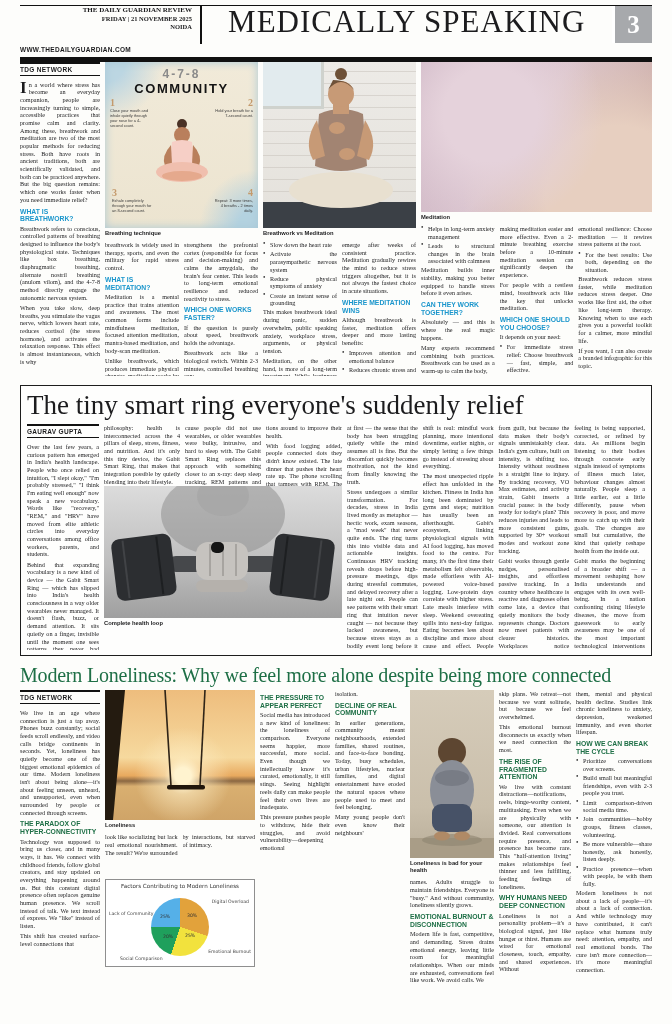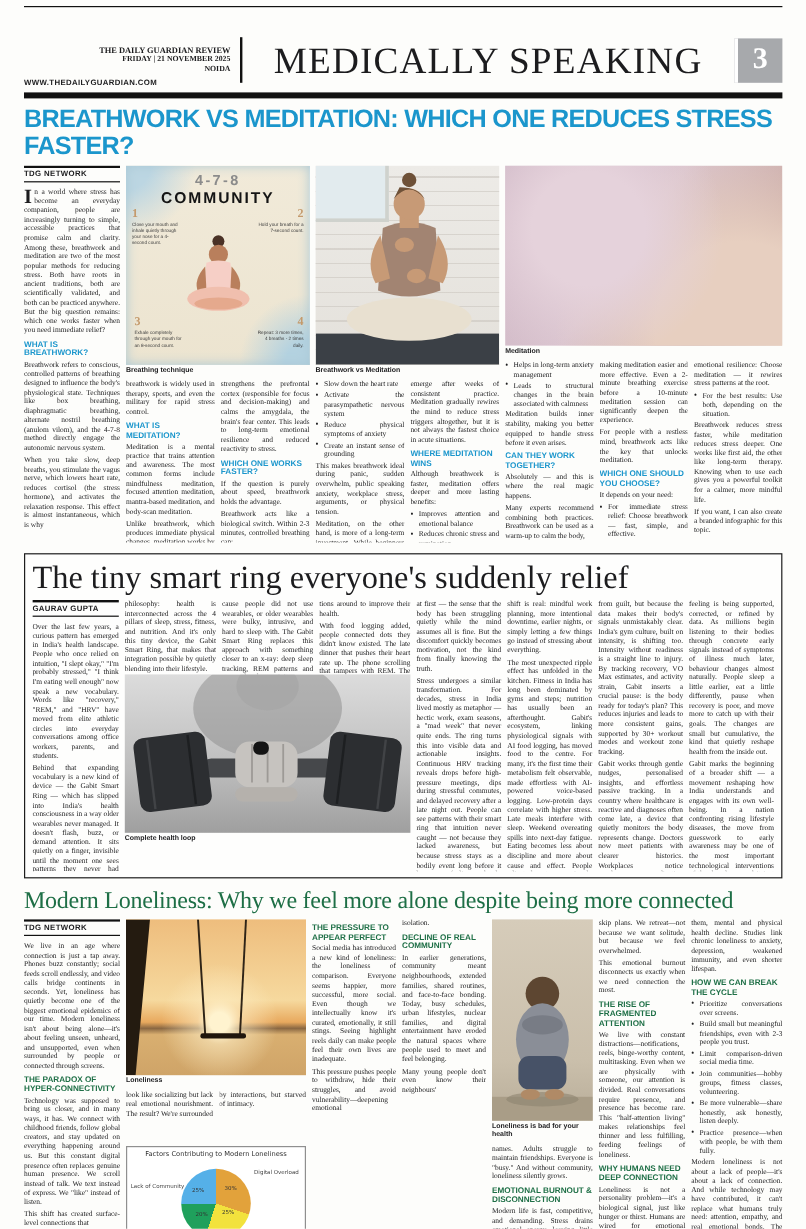--- a/index.html
+++ b/index.html
@@ -2,21 +2,21 @@
 <html><head>
 <meta charset="utf-8">
 <style>
   html,body{margin:0;padding:0;}
   body{width:672px;height:1024px;background:#fdfdfb;overflow:hidden;
        font-family:"Liberation Serif",serif;color:#1c1c1e;}
   .page{position:relative;width:672px;height:1024px;padding:0 20px;box-sizing:border-box;}
 
   
   .top-rule{border-top:1.5px solid #111;margin-top:5px;}
-  .hdr{display:flex;align-items:center;height:48px;position:relative;margin-top:20px;}
+  .hdr{display:flex;height:48px;position:relative;}
   .site-url{position:absolute;left:0;bottom:1px;font:bold 6.5px "Liberation Sans",sans-serif;letter-spacing:.3px;}
   .masthead{width:172px;text-align:right;font-family:"Liberation Serif",serif;line-height:1.25;padding-right:8px;}
   .mh1{font-weight:bold;font-size:7px;}
   .mh2{font-weight:bold;font-size:6.5px;}
   .mh3{font-weight:bold;font-size:6.5px;}
   .vline{width:1.5px;height:38px;background:#111;}
   .section-title{flex:1;text-align:center;font:400 31px/1 "Liberation Serif",serif;letter-spacing:1px;}
   .pagebox{width:37px;height:37px;background:#a7a9ac;color:#fff;display:flex;align-items:center;justify-content:center;
            font:bold 25px "Liberation Serif",serif;border-left:3px solid #fff;}
   .thick-bar{height:4.5px;background:#111;margin-top:3px;}
@@ -126,21 +126,20 @@
       <div class="mh2">FRIDAY | 21 NOVEMBER 2025</div>
       <div class="mh3">NOIDA</div>
     </div>
     <div class="vline"></div>
     <div class="section-title">MEDICALLY SPEAKING</div>
     <div class="pagebox">3</div>
   </div>
   <div class="thick-bar"></div>
 
   <div class="a1">
-    <div class="a1-headline">BREATHWORK VS MEDITATION: WHICH ONE REDUCES STRESS FASTER?</div>
     <div class="a1-grid">
 
       <div class="a1-col1">
         <div class="byline">TDG NETWORK</div>
         <div>
             <div class="para drop">In a world where stress has become an everyday companion, people are increasingly turning to simple, accessible practices that promise calm and clarity. Among these, breathwork and meditation are two of the most popular methods for reducing stress. Both have roots in ancient traditions, both are scientifically validated, and both can be practiced anywhere. But the big question remains: which one works faster when you need immediate relief?</div>
             <div class="sec-head">WHAT IS BREATHWORK?</div>
             <div class="para">Breathwork refers to conscious, controlled patterns of breathing designed to influence the body's physiological state. Techniques like box breathing, diaphragmatic breathing, alternate nostril breathing (anulom vilom), and the 4-7-8 method directly engage the autonomic nervous system.</div>
             <div class="para">When you take slow, deep breaths, you stimulate the vagus nerve, which lowers heart rate, reduces cortisol (the stress hormone), and activates the relaxation response. This effect is almost instantaneous, which is why</div>
           </div>

